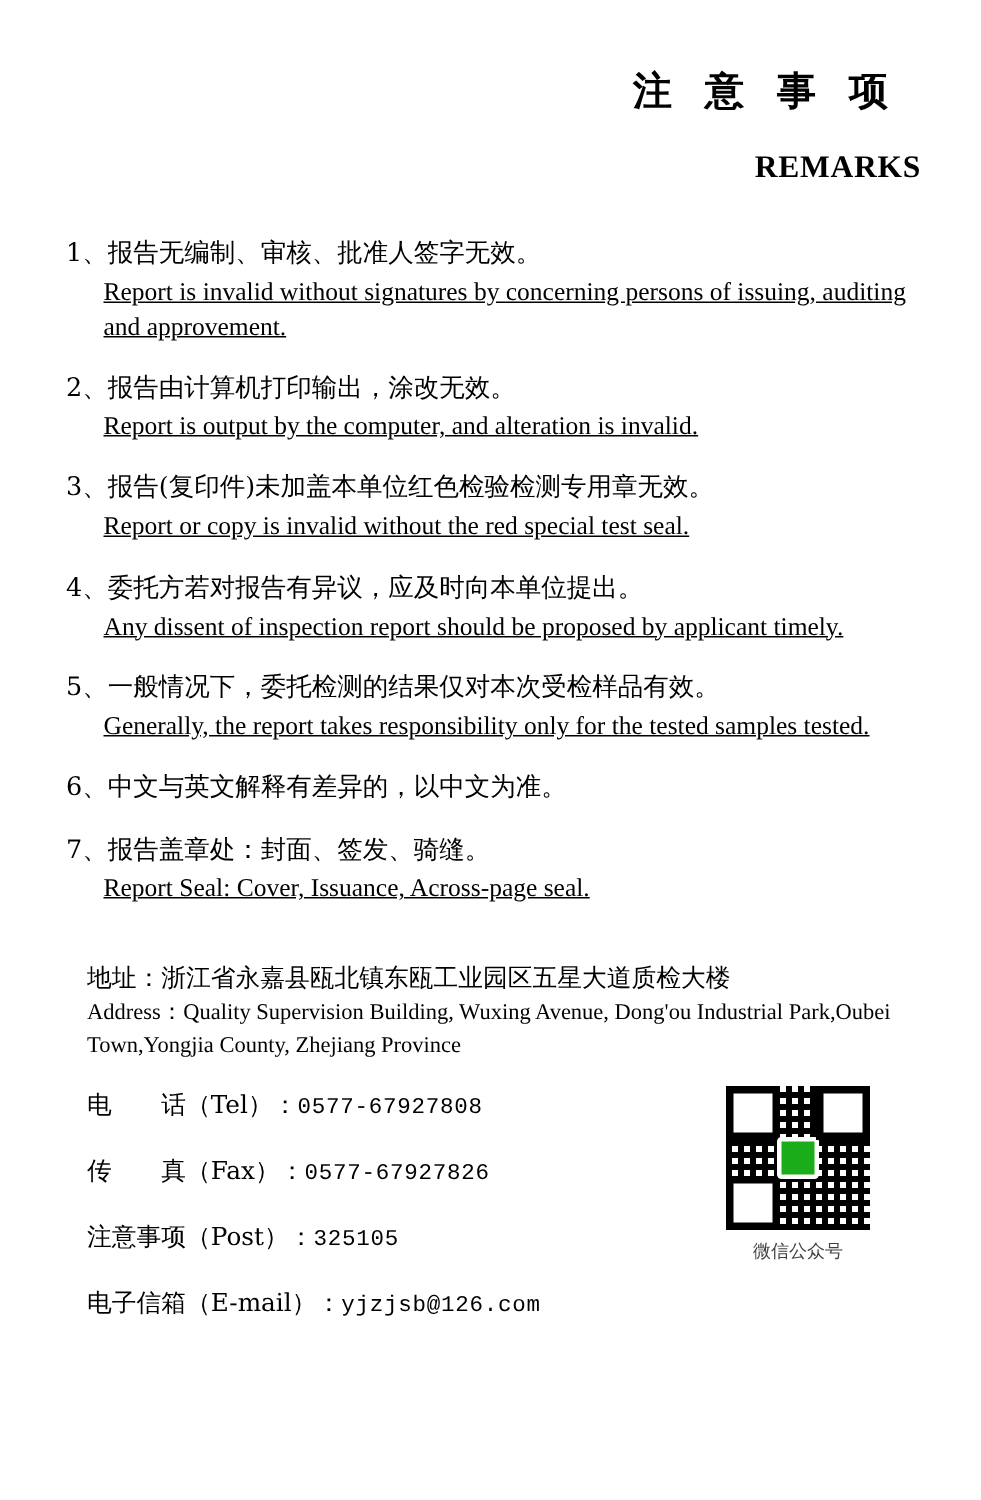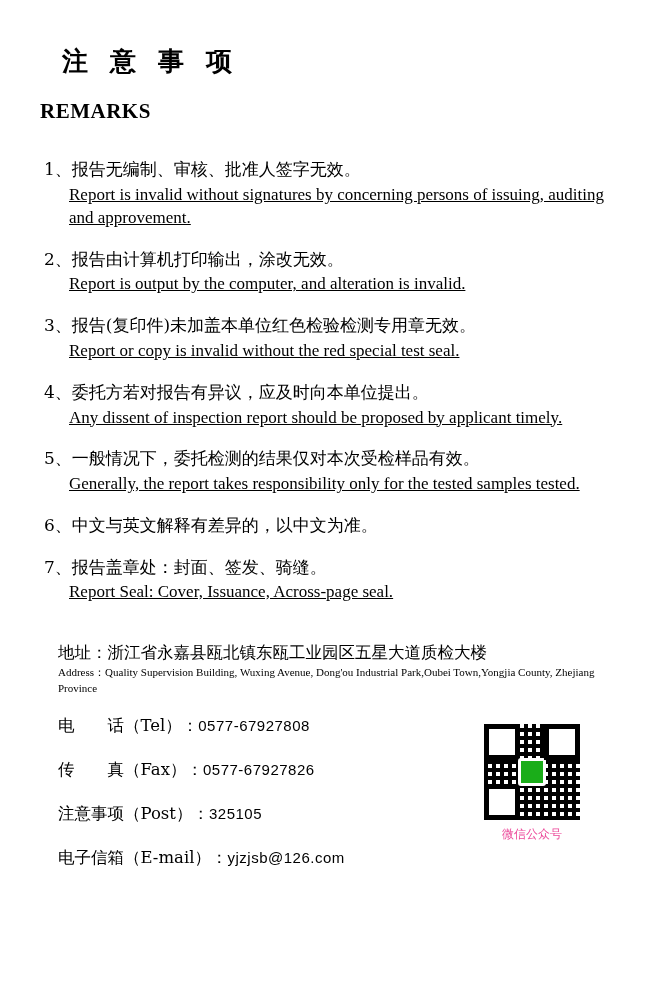--- a/index.html
+++ b/index.html
@@ -15,31 +15,31 @@
     overflow: hidden;
   }
   .page {
     position: relative;
     width: 654px;
     height: 1000px;
     box-sizing: border-box;
     padding: 0 40px;
   }
   .title-cn {
-    text-align: left;
+    text-align: right;
     font-family: "DejaVu Serif", serif;
     font-size: 26px;
     font-weight: bold;
     letter-spacing: 22px;
     text-indent: 22px;
     margin-top: 46px;
     line-height: 1.2;
   }
   .title-en {
-    text-align: left;
+    text-align: right;
     font-family: "Liberation Serif", serif;
     font-size: 21px;
     font-weight: bold;
     margin-top: 22px;
     letter-spacing: 0.5px;
   }
   .remarks {
     margin-top: 33px;
     padding-left: 4px;
   }
@@ -59,42 +59,42 @@
     padding-left: 25px;
     margin-top: 2px;
     text-decoration: underline;
   }
   .contact {
     margin-top: 36px;
     padding-left: 18px;
     position: relative;
   }
   .addr-cn {
-    font-family: Liberation Sans, sans-serif;
+    font-family: Liberation Serif, serif;
     font-size: 16.5px;
     line-height: 1.5;
   }
   .addr-en {
     font-family: "Liberation Serif", serif;
-    font-size: 11px;
+    font-size: 15px;
     line-height: 1.45;
     width: 560px;
   }
   .contact-rows {
     margin-top: 18px;
     width: 400px;
   }
   .contact-row {
     font-family: "DejaVu Serif", serif;
     font-size: 16.5px;
     margin-bottom: 22px;
     white-space: nowrap;
   }
   .contact-row .val {
-    font-family: Liberation Sans, sans-serif;
+    font-family: Liberation Mono, monospace;
     font-size: 15px;
     letter-spacing: 0.5px;
   }
   .qr-block {
     position: absolute;
     right: 30px;
     top: 84px;
     width: 104px;
     text-align: center;
   }
@@ -133,21 +133,21 @@
     transform: translate(-50%, -50%);
     width: 22px; height: 22px;
     background: #1aad19;
     border: 3px solid #fff;
     border-radius: 3px;
   }
   .qr-caption {
     font-family: "DejaVu Serif", serif;
     font-size: 12px;
     margin-top: 6px;
-    color: #ec4899;
+    color: #404040;
   }
 </style>
 </head>
 <body>
 
 <div class="page">
 
   <div class="title-cn">注意事项</div>
   <div class="title-en">REMARKS</div>
 

